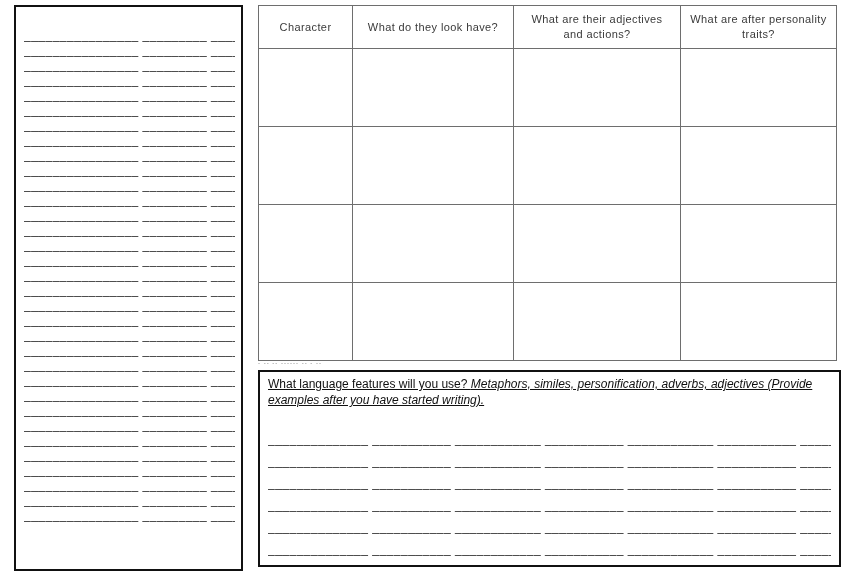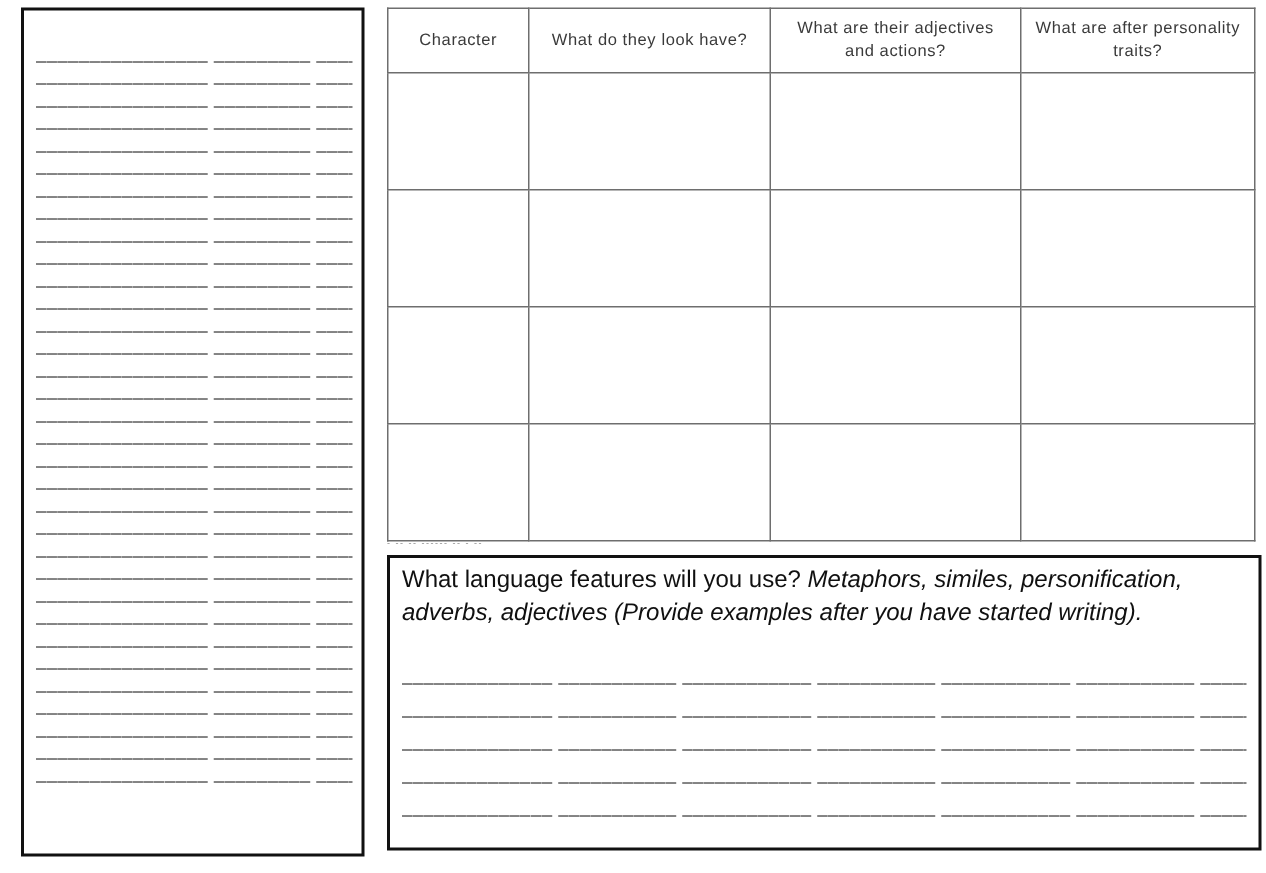--- a/index.html
+++ b/index.html
@@ -107,23 +107,24 @@
   .language-box{
     position:absolute;
     left:258px; top:370px;
     width:583px; height:197px;
     border:2px solid var(--panel-border);
     background:#ffffff;
     padding:4px 8px 6px 8px;
     overflow:hidden;
   }
   .language-box .prompt{
-    font-size:16px;
+    font-size:12px;
     line-height:1.35;
     color:#101010;
+    text-decoration:underline;
   }
   .language-box .prompt em{
     font-style:italic;
   }
   .language-lines{
     margin-top:16px;
   }
   .language-lines .writing-line{
     height:22px;
     line-height:30px;

